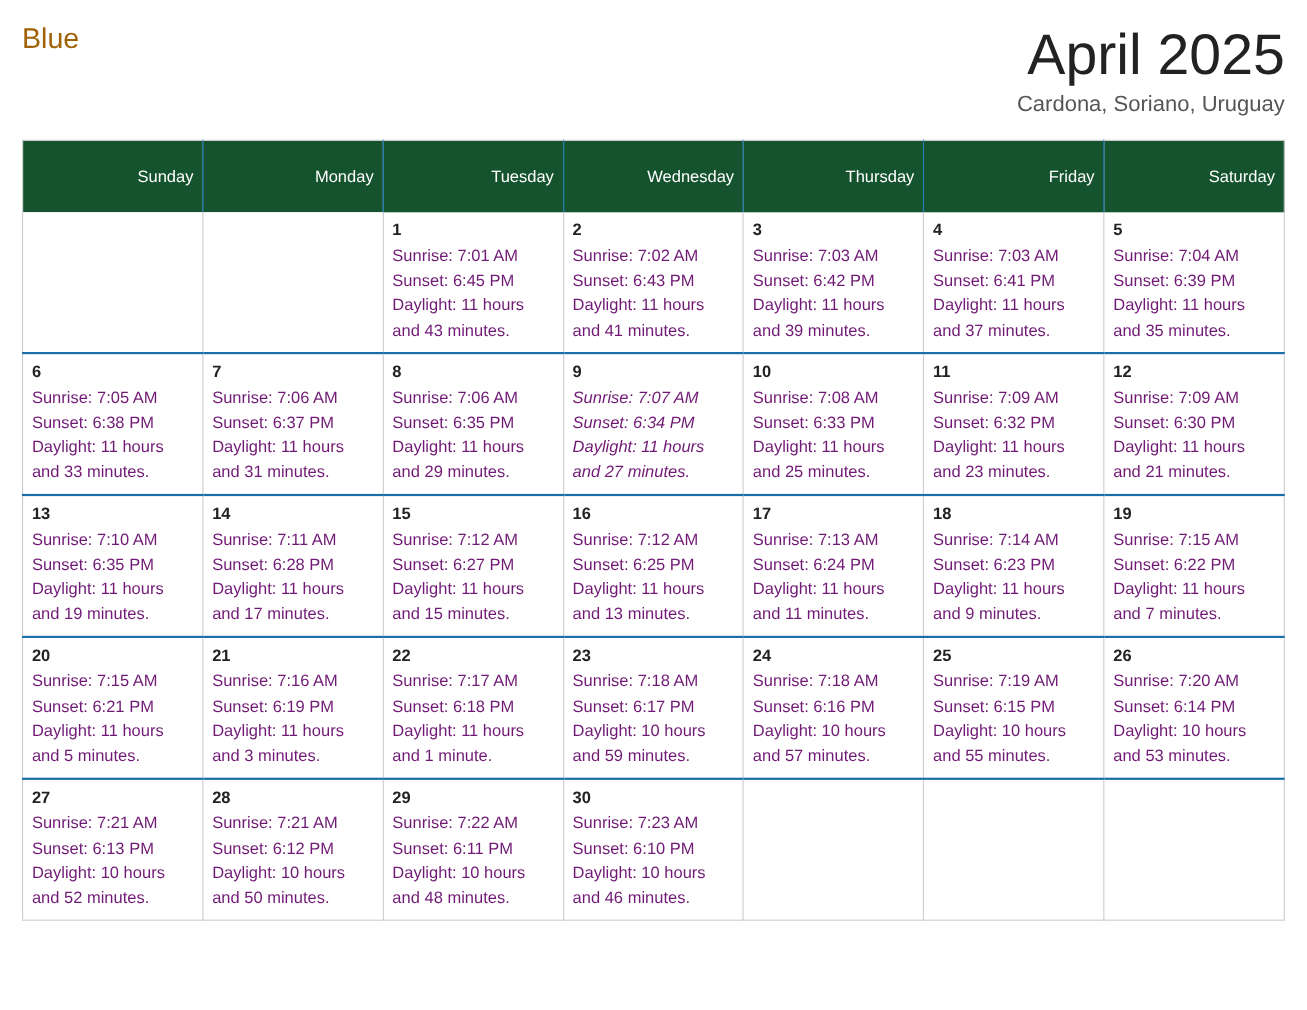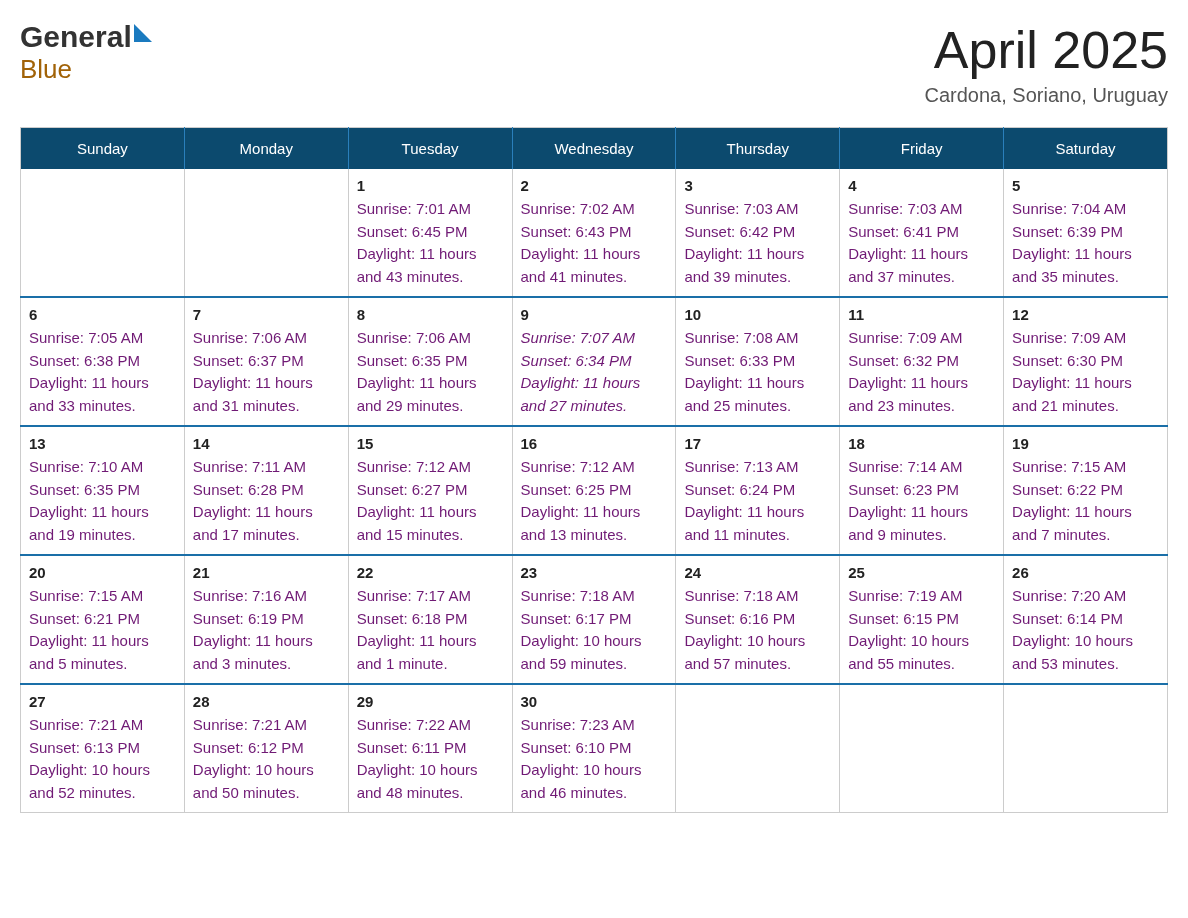--- a/index.html
+++ b/index.html
@@ -33,26 +33,26 @@
       font-size: 20px;
       color: #555;
       margin-top: 4px;
     }
     .calendar {
       width: 100%;
       border-collapse: collapse;
       border: 1px solid #ccc;
     }
     .calendar thead tr th {
-      background-color: #0c4a6e;
+      background-color: #14532d;
       color: #fff;
-      padding: 12px 8px;
+      padding: 24px 8px;
       font-size: 15px;
       font-weight: normal;
-      text-align: center;
+      text-align: right;
       border-right: 1px solid #2a7fbb;
     }
     .calendar thead tr th:last-child {
       border-right: none;
     }
     .calendar tbody tr td {
       vertical-align: top;
       padding: 8px;
       border-right: 1px solid #ccc;
       border-bottom: 2px solid #1a6fa8;
@@ -106,24 +106,20 @@
       vertical-align: middle;
       position: relative;
       top: -4px;
     }
   </style>
 </head>
 <body>
 
 <div class="header">
   <div class="logo">
-    <div class="logo-wrapper">
-      <span class="logo-text-general">General</span>
-      <span class="logo-arrow"></span>
-    </div>
     <div>
       <span class="logo-text-blue">Blue</span>
     </div>
   </div>
   <div class="title-block">
     <div class="title-month">April 2025</div>
     <div class="title-location">Cardona, Soriano, Uruguay</div>
   </div>
 </div>
 

